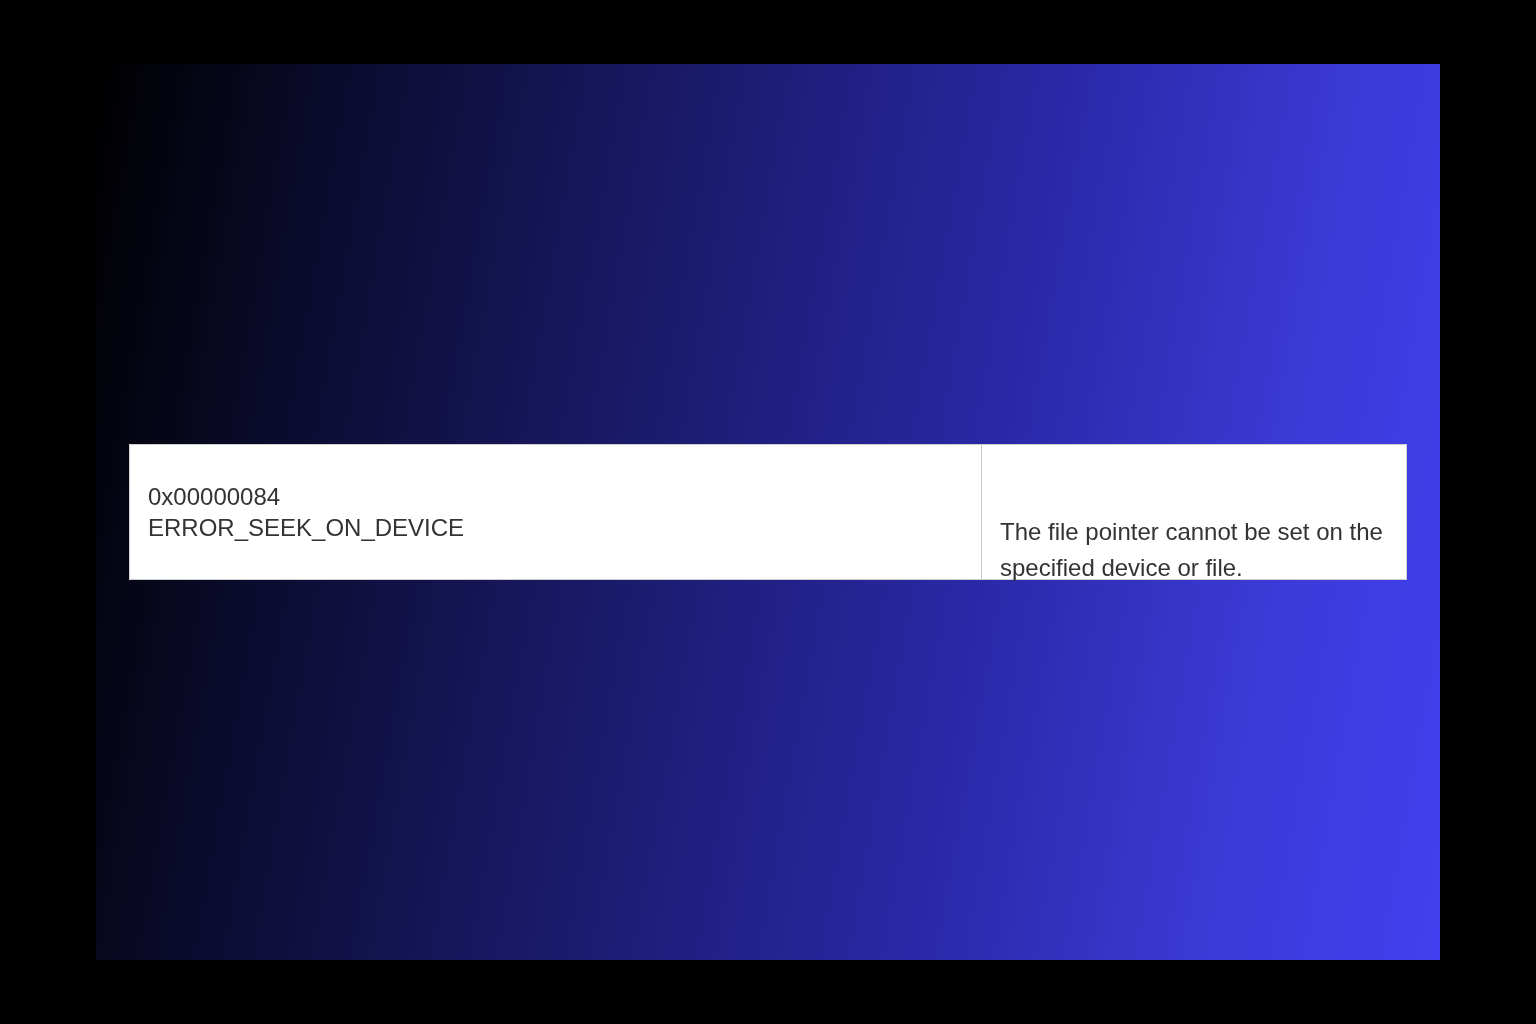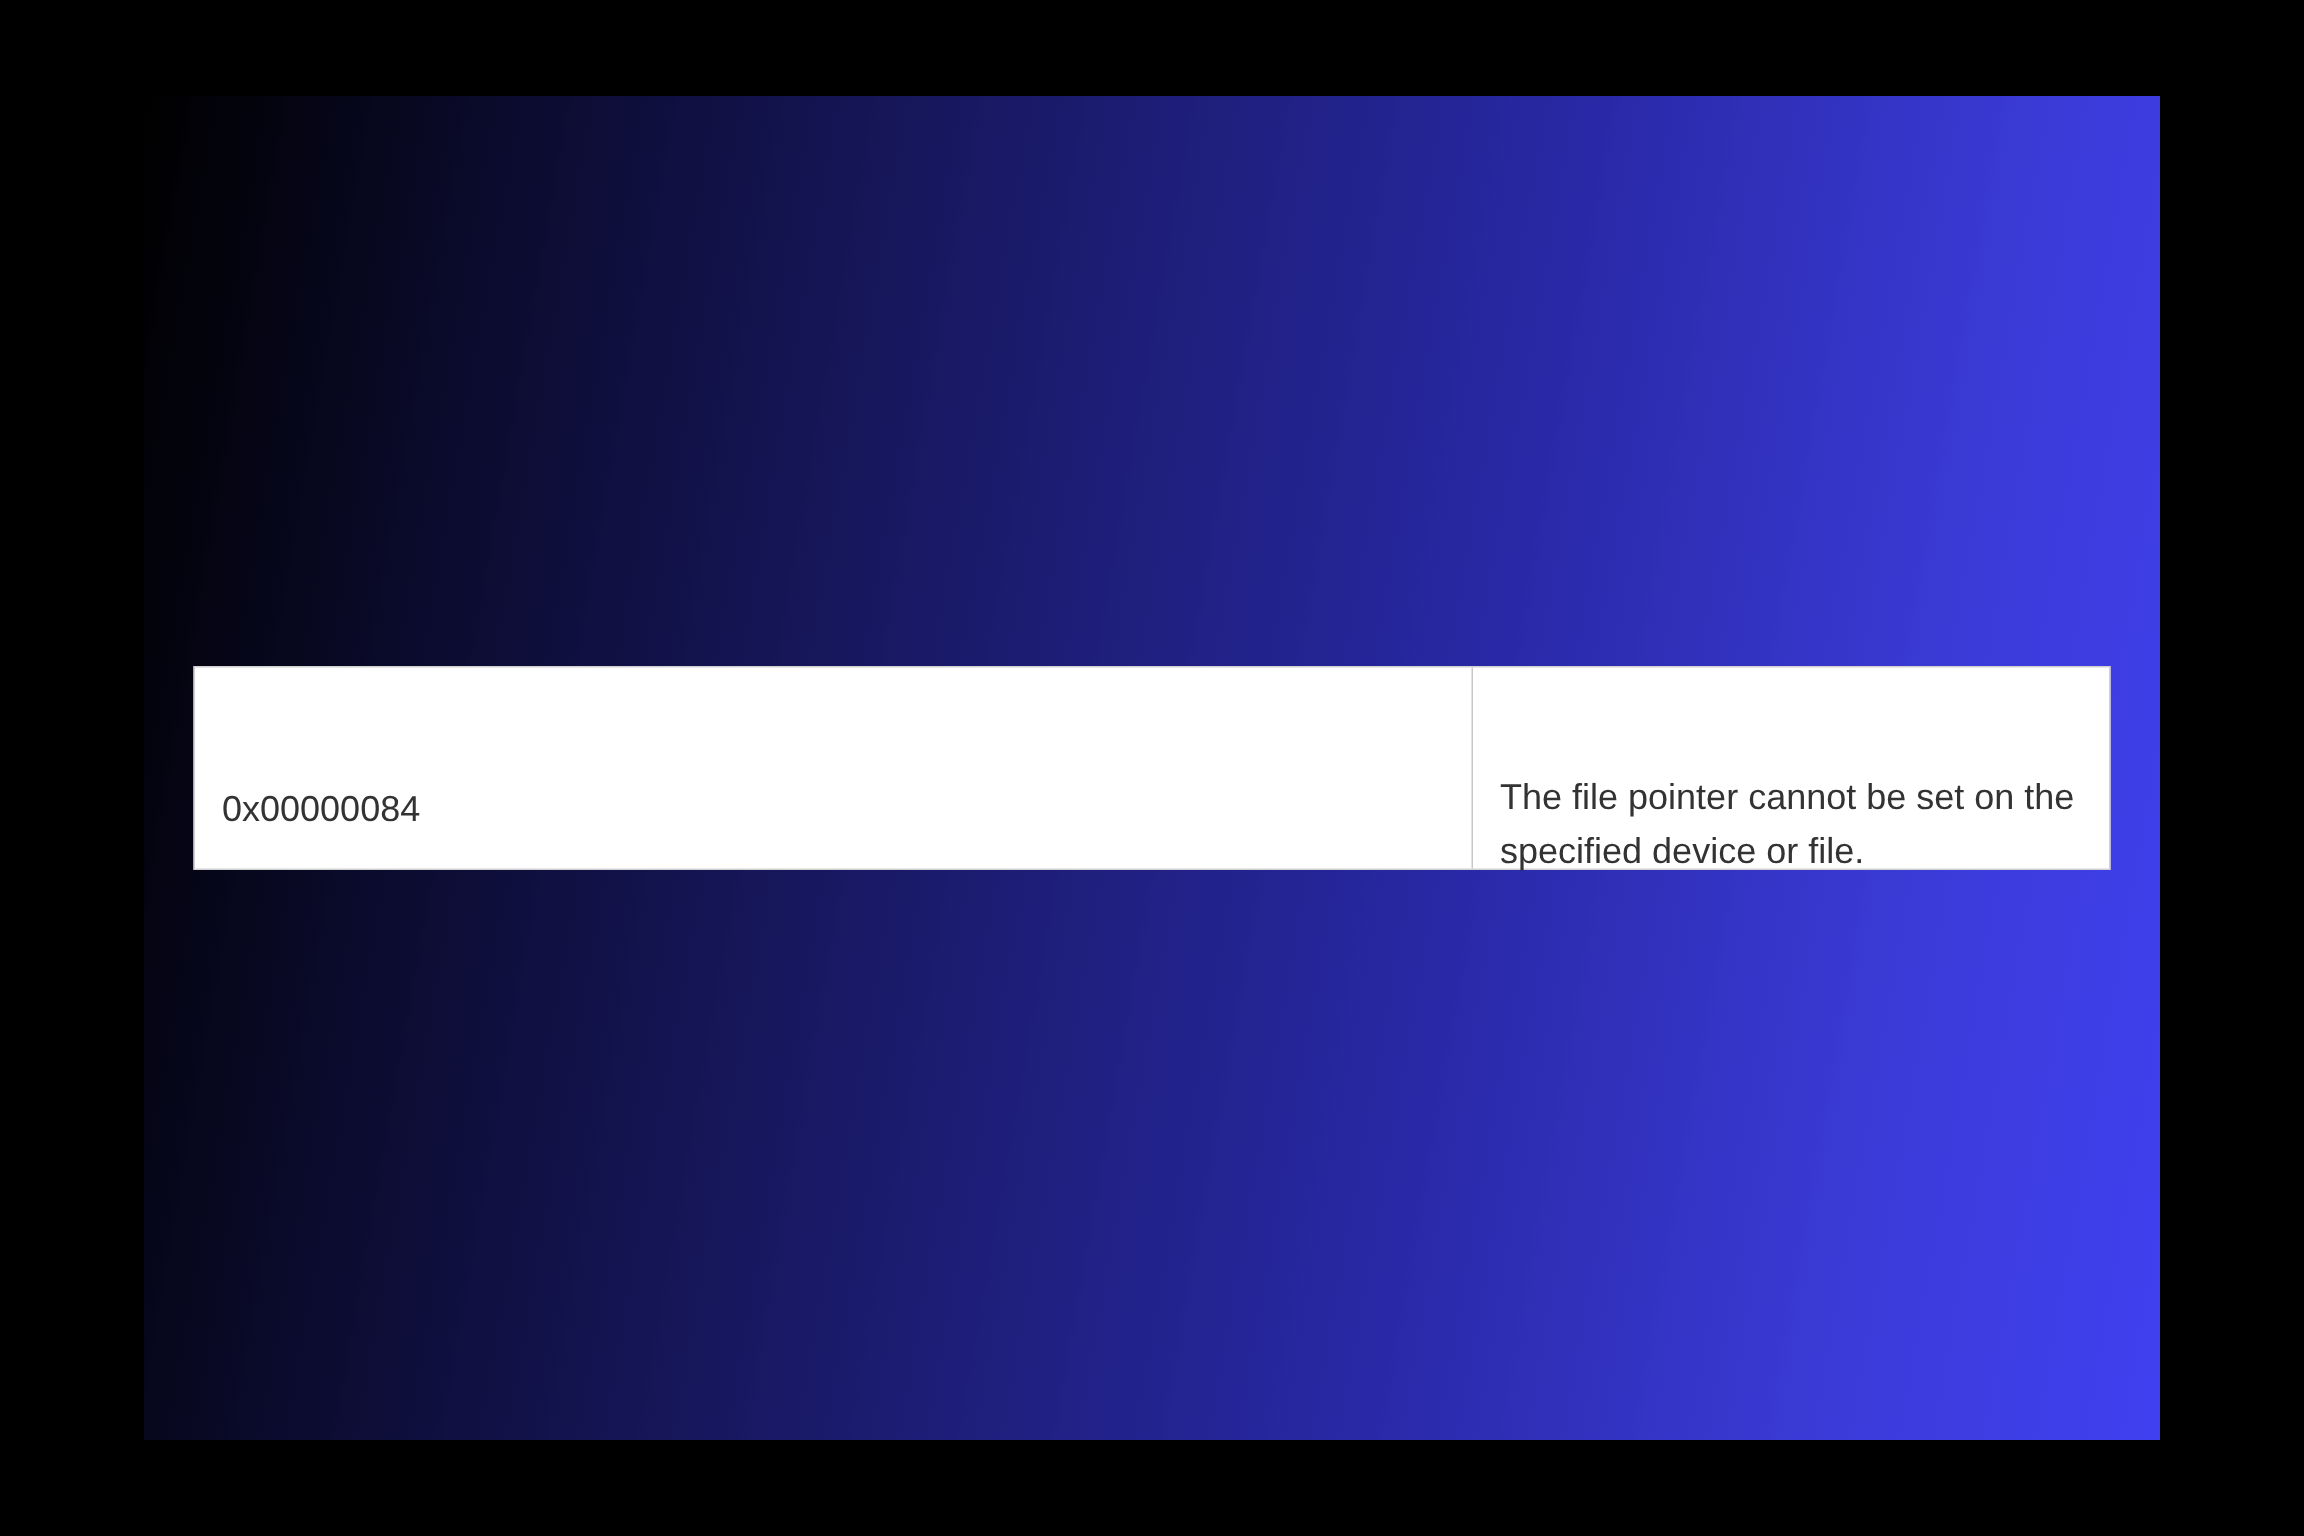--- a/index.html
+++ b/index.html
@@ -36,21 +36,21 @@
       display: flex;
       border: 1px solid #d0d0d0;
     }
     
     .error-left-cell {
       flex: 0 0 852px;
       padding: 24px 18px;
       border-right: 1px solid #c8c8c8;
       display: flex;
       flex-direction: column;
-      justify-content: flex-end;
+      justify-content: center;
     }
     
     .error-right-cell {
       flex: 1;
       padding: 24px 18px;
       margin-top: 45px;
     }
     
     .error-code {
       font-size: 24px;
@@ -73,18 +73,19 @@
       line-height: 1.5;
     }
   </style>
 </head>
 <body>
 
 <div class="gradient-panel">
   <div class="error-table">
     <div class="error-left-cell">
       <div class="error-code">0x00000084</div>
+      <div class="error-name">ERROR_SEEK_ON_DEVICE</div>
     </div>
     <div class="error-right-cell">
       <div class="error-description">The file pointer cannot be set on the specified device or file.</div>
     </div>
   </div>
 </div>
 
 </body></html>

